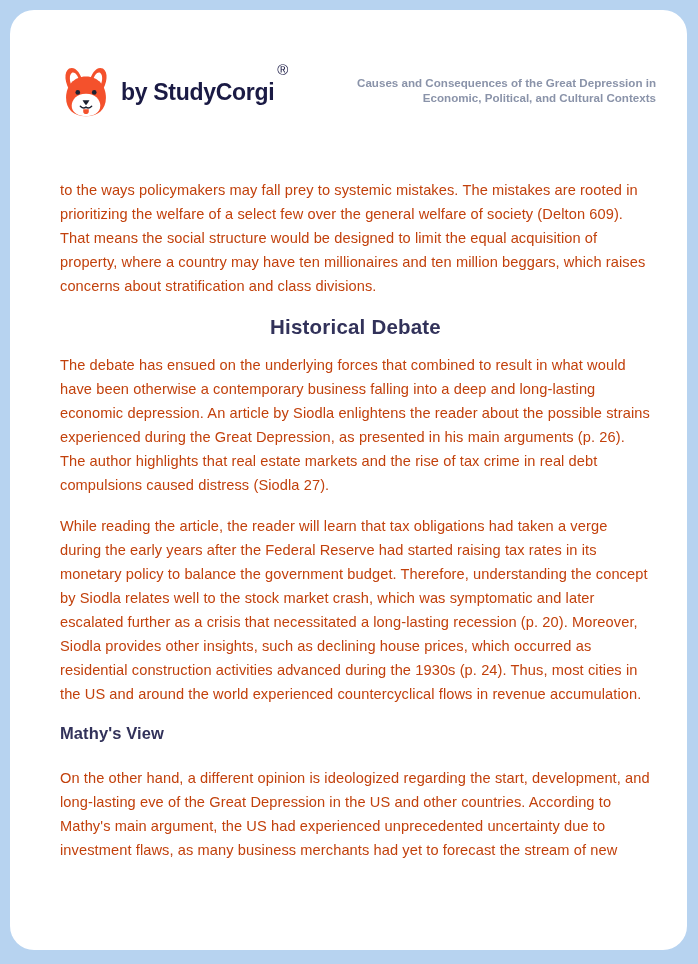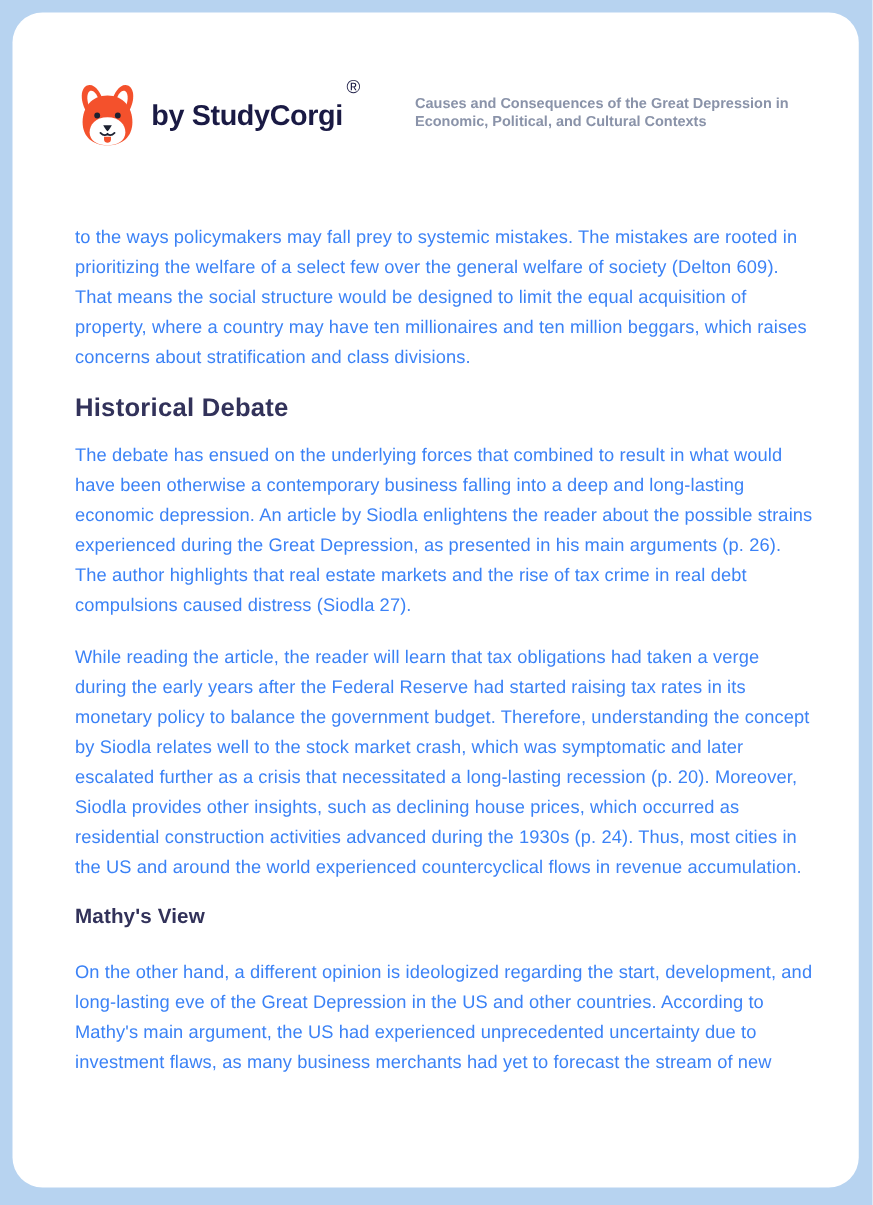--- a/index.html
+++ b/index.html
@@ -40,20 +40,21 @@
     text-align: center;
   }
   .logo-reg {
     font-size: 15px;
     color: #1a1a44;
     align-self: flex-start;
     margin: -3px 0 0 3px;
   }
   .doc-meta {
     width: 324px;
+    text-align: right;
   }
   .doc-title {
     font-size: 11.6px;
     font-weight: bold;
     color: #8a93a9;
     line-height: 15px;
     margin-bottom: 5px;
   }
   .doc-url {
     font-size: 11.6px;
@@ -61,30 +62,31 @@
     line-height: 15px;
     word-break: break-word;
     cursor: pointer;
   }
   .content {
     padding: 58px 36px 0 50px;
   }
   .content p {
     font-size: 14.6px;
     line-height: 24px;
-    color: #3b82f6;
+    color: #c2410c;
     letter-spacing: 0.1px;
     margin: 0 0 17px 0;
   }
   .content h2 {
     font-size: 20.5px;
     line-height: 24px;
     color: #32325a;
     letter-spacing: 0.2px;
     margin: 0 0 14px 0;
+    text-align: center;
   }
   .content h3 {
     font-size: 16.5px;
     line-height: 20px;
     color: #32325a;
     letter-spacing: 0.1px;
     margin: 0 0 23px 0;
   }
 </style>
 </head>

